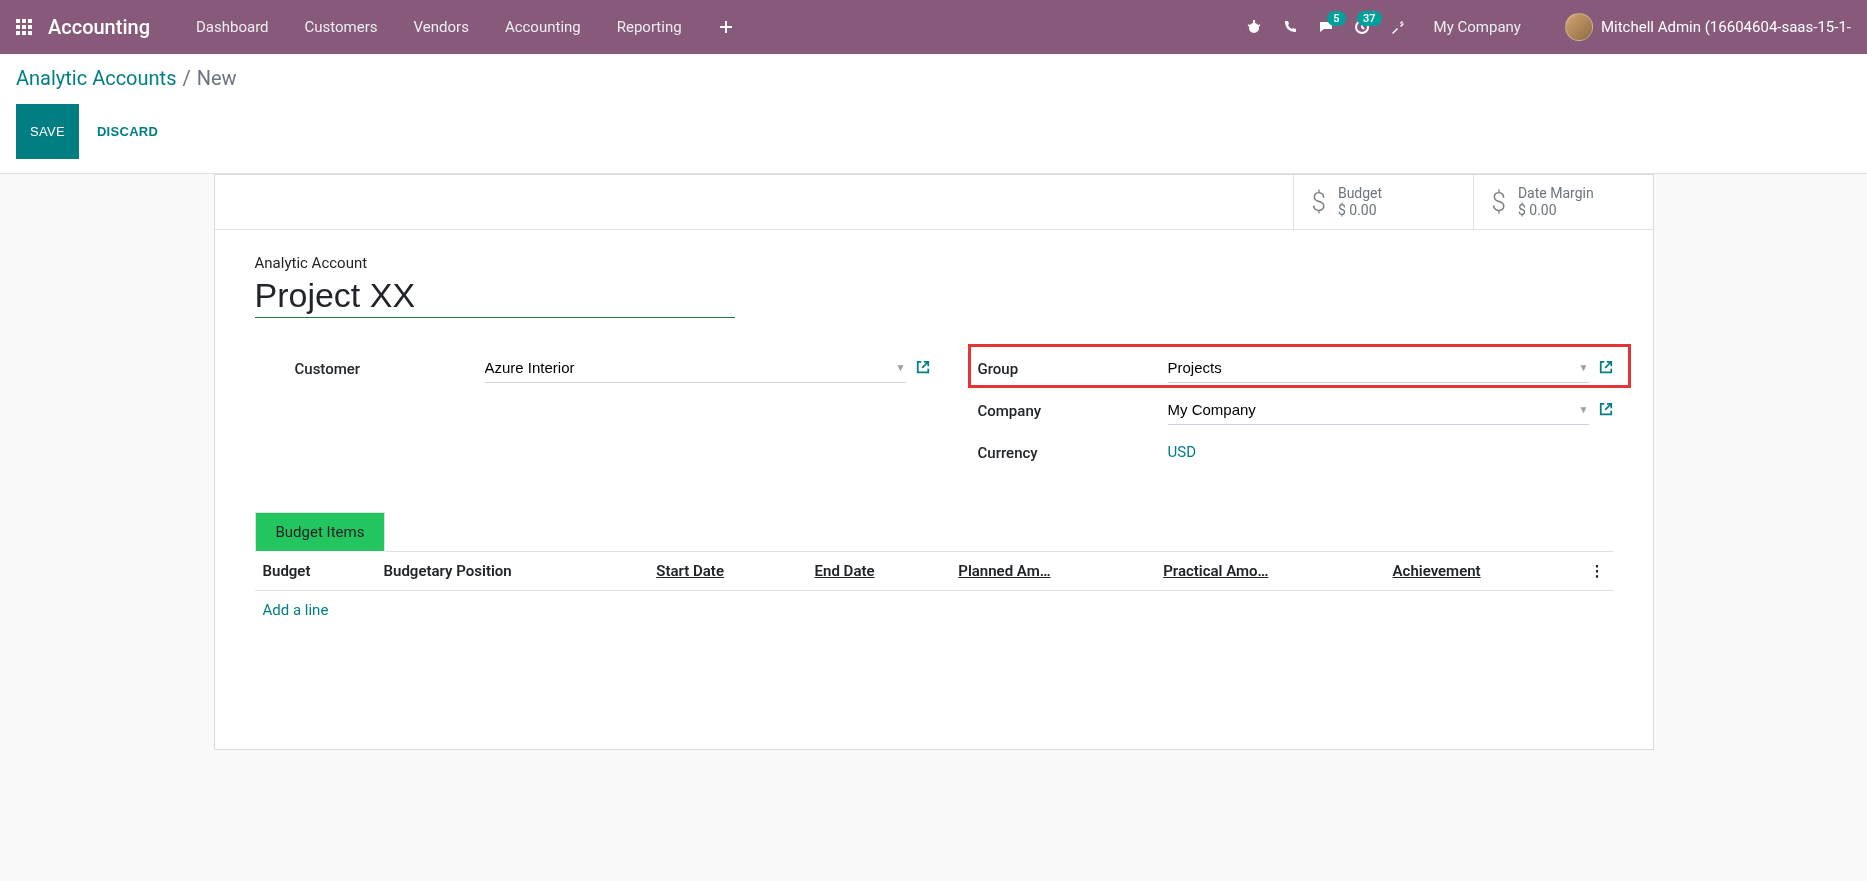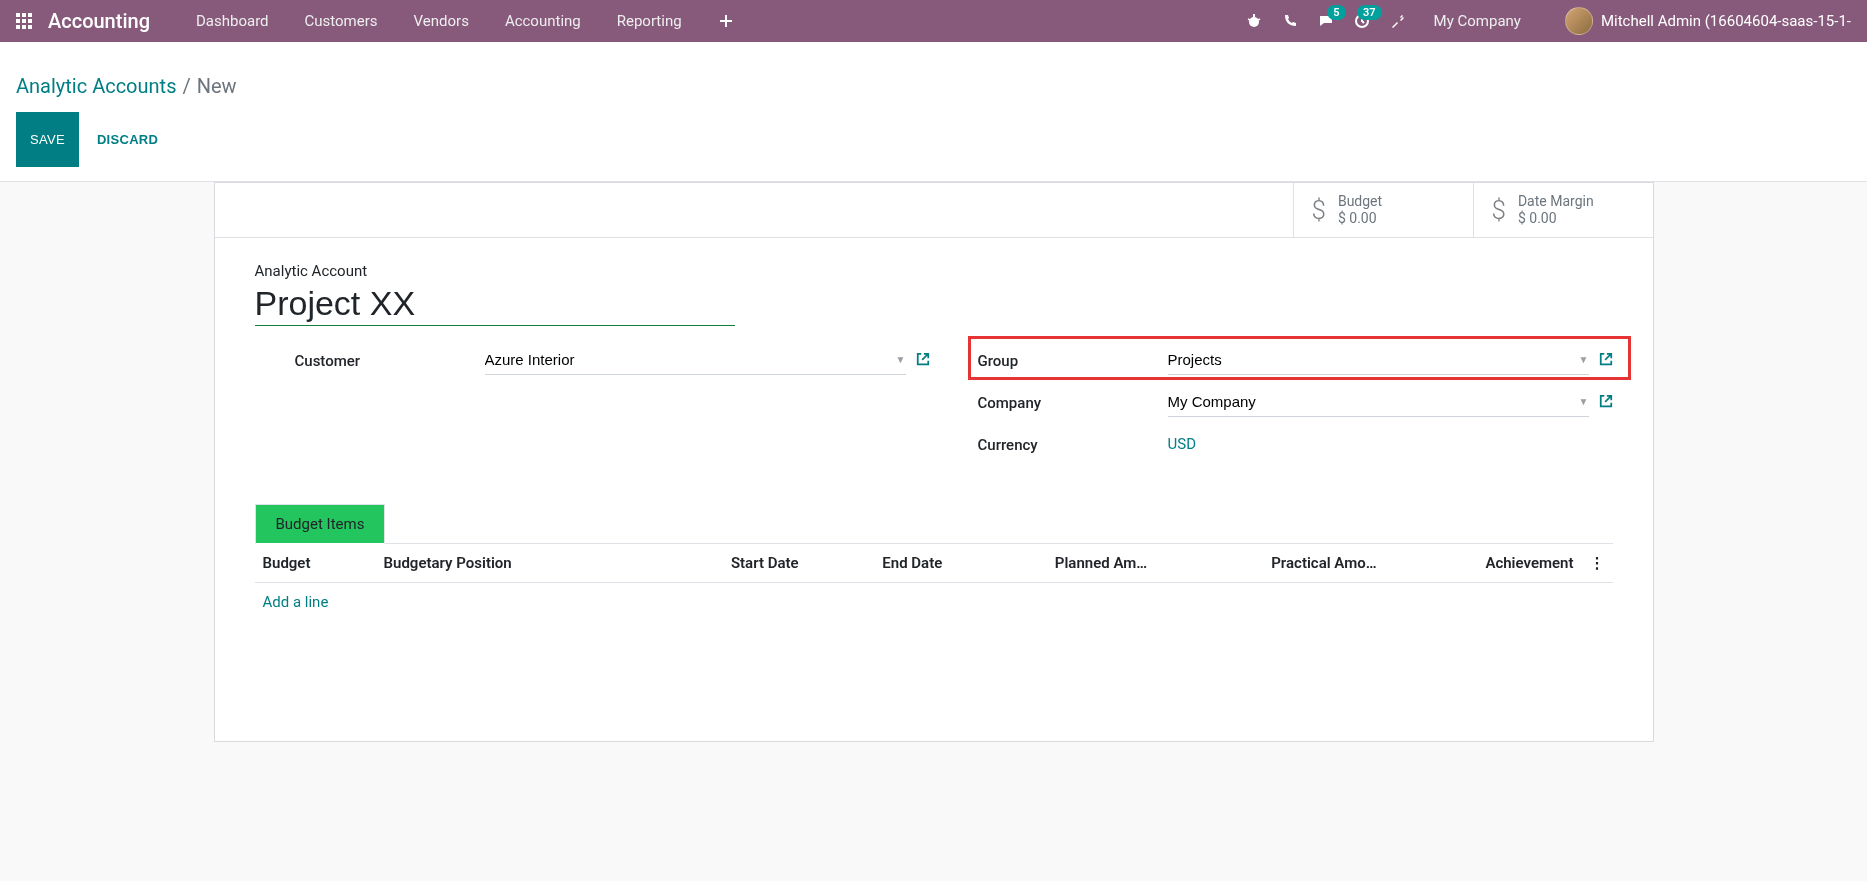--- a/index.html
+++ b/index.html
@@ -1,51 +1,51 @@
 <!DOCTYPE html>
 <html><head>
   <meta charset="utf-8">
   <style>
     * { box-sizing: border-box; margin: 0; padding: 0; }
     body { font-family: -apple-system, BlinkMacSystemFont, "Segoe UI", Roboto, Helvetica, Arial, sans-serif; font-size: 14px; color: #212529; background: #f9f9f9; }
     
     
-    .navbar { background: #875a7b; height: 42px; display: flex; align-items: center; padding: 0 16px; color: #fff; }
+    .navbar { background: #875a7b; height: 54px; display: flex; align-items: center; padding: 0 16px; color: #fff; }
     .nav-apps { margin-right: 16px; cursor: pointer; display:flex; align-items:center; }
     .nav-brand { font-size: 20px; font-weight: 500; margin-right: 28px; }
     .nav-menu { display: flex; gap: 0; }
     .nav-item { padding: 0 18px; height: 46px; display: flex; align-items: center; cursor: pointer; font-size: 15px; color: #eee; }
     .nav-icons { margin-left: auto; display: flex; align-items: center; gap: 20px; }
     .nav-icon { position: relative; cursor: pointer; display:flex; align-items:center; }
     .badge { position: absolute; top: -8px; right: -12px; background: #00a09d; color: #fff; font-size: 11px; border-radius: 10px; padding: 1px 6px; font-weight:600;}
     .nav-user { display: flex; align-items: center; gap: 8px; margin-left: 16px; font-size:15px; }
     .avatar { width: 28px; height: 28px; border-radius: 50%; background: linear-gradient(135deg,#d4a574,#8b6b3f); border:1px solid rgba(255,255,255,.3);}
     
     
     .control-panel { background: #fff; border-bottom: 1px solid #dee2e6; padding: 12px 16px 14px; }
     .breadcrumb { font-size: 20px; margin-bottom: 14px; display:flex; gap:6px; align-items:baseline;}
-    .breadcrumb-link { color: #017e84; cursor: pointer; margin-top: 20px; }
+    .breadcrumb-link { color: #017e84; cursor: pointer; }
     .breadcrumb-sep { color: #6c757d; }
     .breadcrumb-current { color: #6c757d; }
     .cp-buttons { display: flex; gap: 16px; align-items:center;}
     .btn-primary { background: #017e84; color: #fff; border: none; padding: 20px 14px; font-size: 13px; font-weight: 400; cursor: pointer; letter-spacing:.3px;}
     .btn-secondary { background: transparent; color: #017e84; border: none; padding: 7px 2px; font-size: 13px; font-weight: 600; cursor: pointer; letter-spacing:.3px;}
     
     
     .form-container { padding: 0 64px; }
     .sheet-wrap { background:#fff; border:1px solid #d8dadd; max-width: 1440px; margin: 0 auto; position:relative;}
     .stat-buttons { display: flex; justify-content: flex-end; border-bottom: 1px solid #dee2e6; }
     .stat-btn { display: flex; align-items: center; gap: 12px; padding: 10px 18px; border-left: 1px solid #dee2e6; cursor: pointer; min-width:180px;}
     .stat-icon { font-size: 26px; color: #7c7f83; font-weight:300;}
     .stat-txt { display:flex; flex-direction:column; line-height:1.2;}
     .stat-label { color: #6c757d; font-size: 14px; }
     .stat-value { color: #6c757d; font-size: 14px; }
     
     .sheet-body { padding: 24px 40px 40px; }
-    .title-sec { margin-bottom: 20px; }
+    .title-sec { margin-bottom: 36px; }
     .title-label { font-size: 15px; color: #212529; margin-bottom: 4px; }
     .title-input { font-size: 34px; border: none; border-bottom: 1px solid #15803d; padding: 0 0 2px; width: 480px; outline: none; color:#212529;}
     
     .form-grid { display: flex; gap: 48px; margin-bottom: 32px; margin-left: 40px;}
     .col { flex:1; }
     .field-row { display: flex; align-items: center; margin-bottom: 12px; min-height:30px;}
     .field-label { width: 190px; font-size: 15px; color: #212529; font-weight:500; flex-shrink:0;}
     .field-widget { flex: 1; display: flex; align-items: center; border-bottom: 1px solid #ced4da; padding-bottom:2px; position:relative;}
     .field-widget input { border: none; outline: none; width: 100%; font-size: 15px; padding: 4px 0; background:transparent;}
     .field-widget .link-val { color:#017e84; font-size:15px; padding:4px 0;}
@@ -55,21 +55,21 @@
     
     .highlight-box { position:absolute; border:3px solid #e63434; pointer-events:none;}
     
     
     .tabs { border-bottom: 1px solid #dee2e6; display: flex; }
     .tab { padding: 10px 20px; border: 1px solid #dee2e6; border-bottom: 1px solid #fff; margin-bottom: -1px; background: #22c55e; font-size:15px; cursor:pointer;}
     
     
     .tbl { width: 100%; border-collapse: collapse; }
     .tbl th { text-align: left; padding: 10px 8px; font-size: 15px; font-weight: 600; border-bottom: 1px solid #dee2e6; }
-    .tbl th.right { text-align:right;}
+    .tbl th.right { text-decoration:underline;}
     .tbl td { padding: 10px 8px; font-size: 15px; }
     .add-line { color: #017e84; cursor: pointer; }
     .kebab { text-align:center; width:24px;}
     
     svg.ico { width:16px; height:16px; fill:#fff; vertical-align:middle;}
     svg.ext { width:14px; height:14px; stroke:#017e84; fill:none; stroke-width:2;}
   </style>
 </head>
 <body>
 

